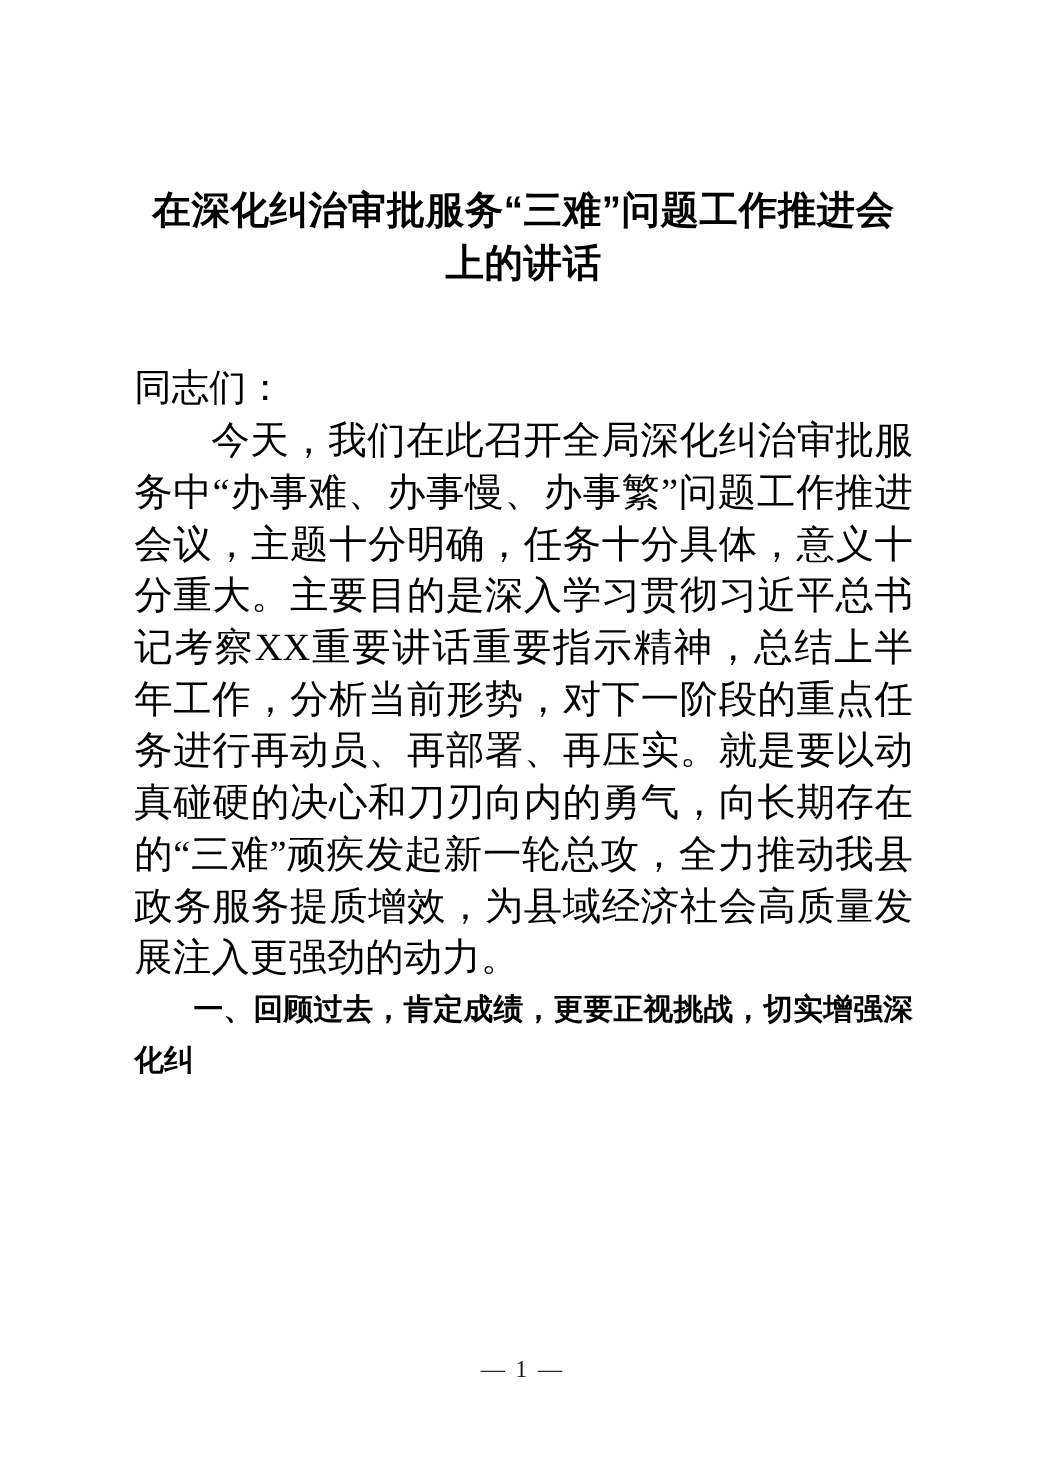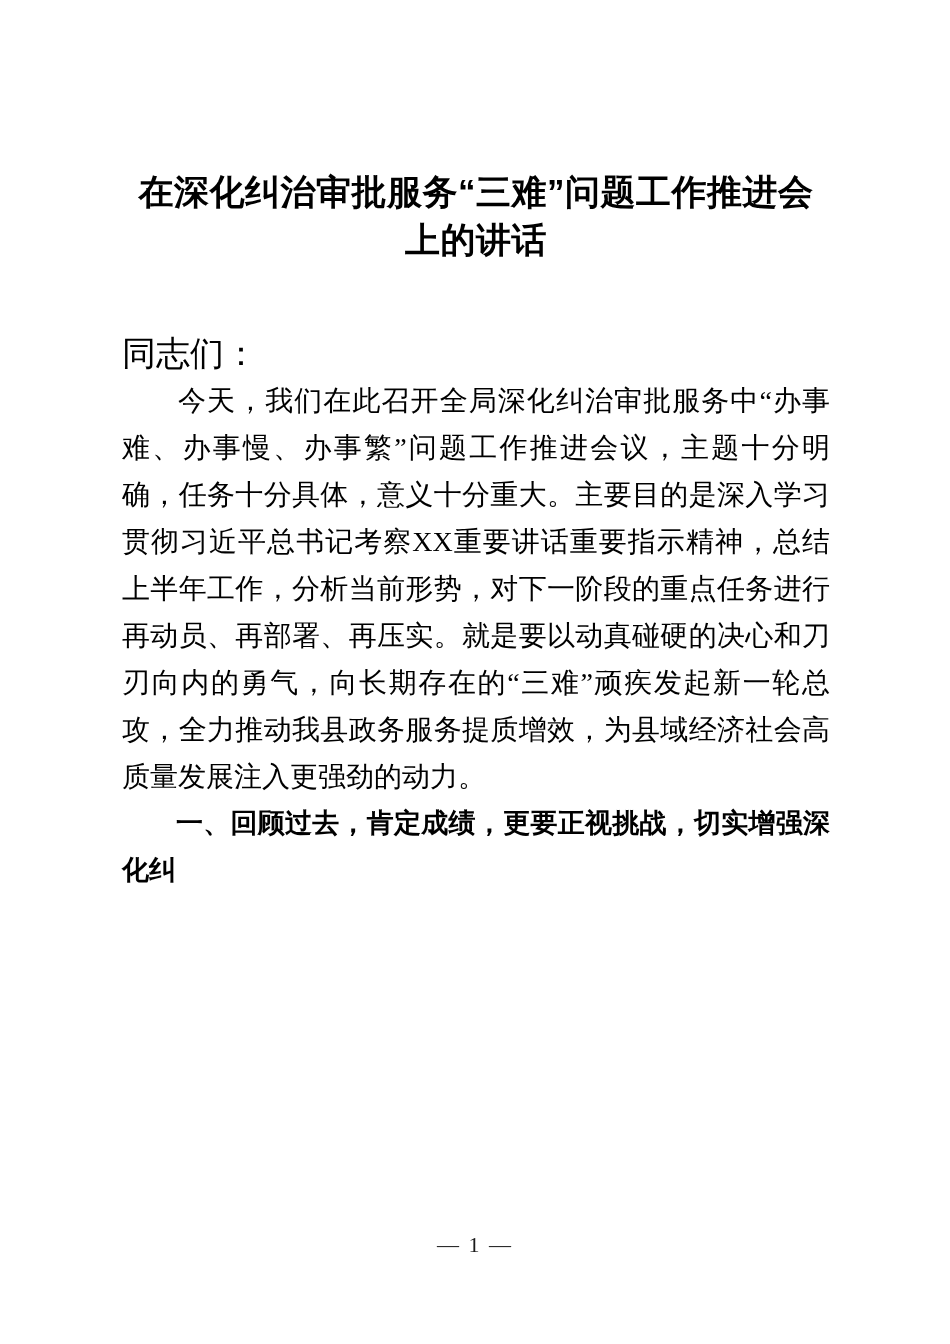--- a/index.html
+++ b/index.html
@@ -43,21 +43,21 @@
     line-height: 47px;
     color: #000000;
     margin: 0;
     padding-top: 66px;
     text-align: justify;
     text-justify: inter-character;
   }
 
   .body-para {
     font-family: "Liberation Serif", "DejaVu Serif", serif;
-    font-size: 28px;
+    font-size: 35px;
     line-height: 47px;
     color: #000000;
     margin: 0;
     text-indent: 2em;
     text-align: justify;
     text-justify: inter-character;
     word-break: break-all;
   }
 
   .section-heading {

